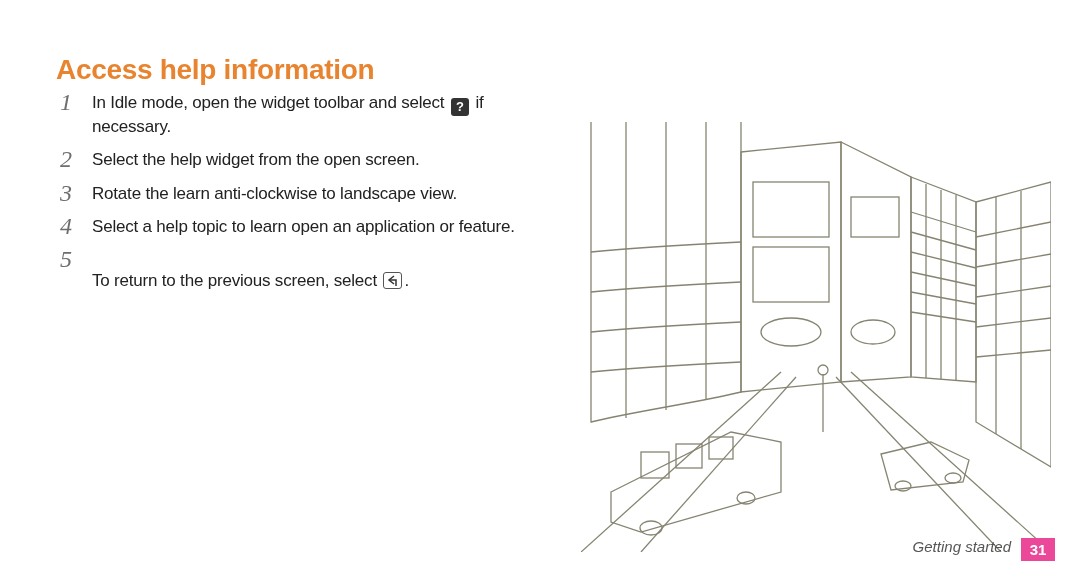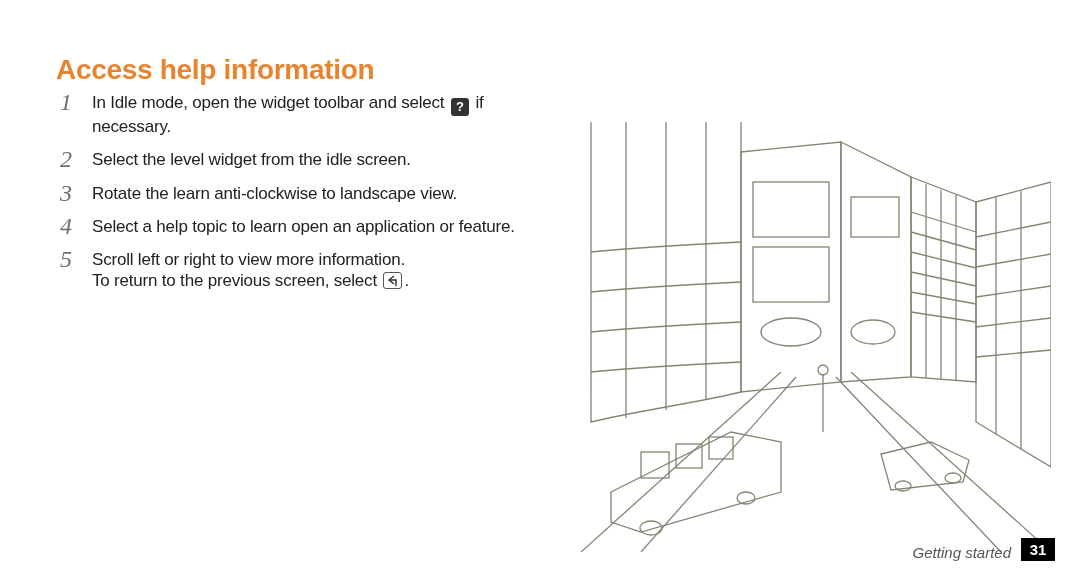--- a/index.html
+++ b/index.html
@@ -102,30 +102,30 @@
     width: 470px;
     height: 430px;
   }
   .footer {
     position: absolute;
     bottom: 25px;
     right: 25px;
     font-size: 15px;
     color: #444;
     display: flex;
-    align-items: flex-end;
+    align-items: flex-start;
   }
   .footer .section-name {
     font-style: italic;
     margin-right: 10px;
     color: #555;
   }
   .footer .page-no {
     display: inline-block;
-    background: #000000;
+    background: #ec4899;
     color: #fff;
     font-weight: 600;
     min-width: 26px;
     padding: 3px 4px;
     text-align: center;
     font-style: normal;
   }
   
   .illustration svg { width: 100%; height: 100%; }
   .illustration line, .illustration polyline, .illustration rect, .illustration ellipse, .illustration polygon, .illustration path {
@@ -142,33 +142,33 @@
   <div class="col-left">
     <h1 class="title">Access help information</h1>
 
     <ol class="steps">
 
       <li>
         <span class="step-line">In Idle mode, open the widget toolbar and select </span><span class="inline-icon">?</span><span class="step-line"> if necessary.</span>
       </li>
 
       <li>
-        <span class="step-line">Select the level widget from the idle screen.</span>
+        <span class="step-line">Select the help widget from the open screen.</span>
       </li>
 
       <li>
         <span class="step-line">Rotate the learn anti-clockwise to landscape view.</span>
       </li>
 
       <li>
         <span class="step-line">Select a help topic to learn open an application or feature.</span>
       </li>
 
       <li>
-        <span class="step-line">Scroll left or right to view more information.</span><br>
+        <br>
         <span class="step-line">To return to the previous screen, select </span><span class="inline-icon back">
             <svg width="15" height="13" viewBox="0 0 15 13">
               <polyline points="9,2 4,6 9,10" stroke="#333" stroke-width="1.5" fill="none"></polyline>
               <polyline points="4,6 11,6 11,12" stroke="#333" stroke-width="1.5" fill="none"></polyline>
             </svg>
           </span><span class="step-line">.</span>
       </li>
 
     </ol>
   </div>

